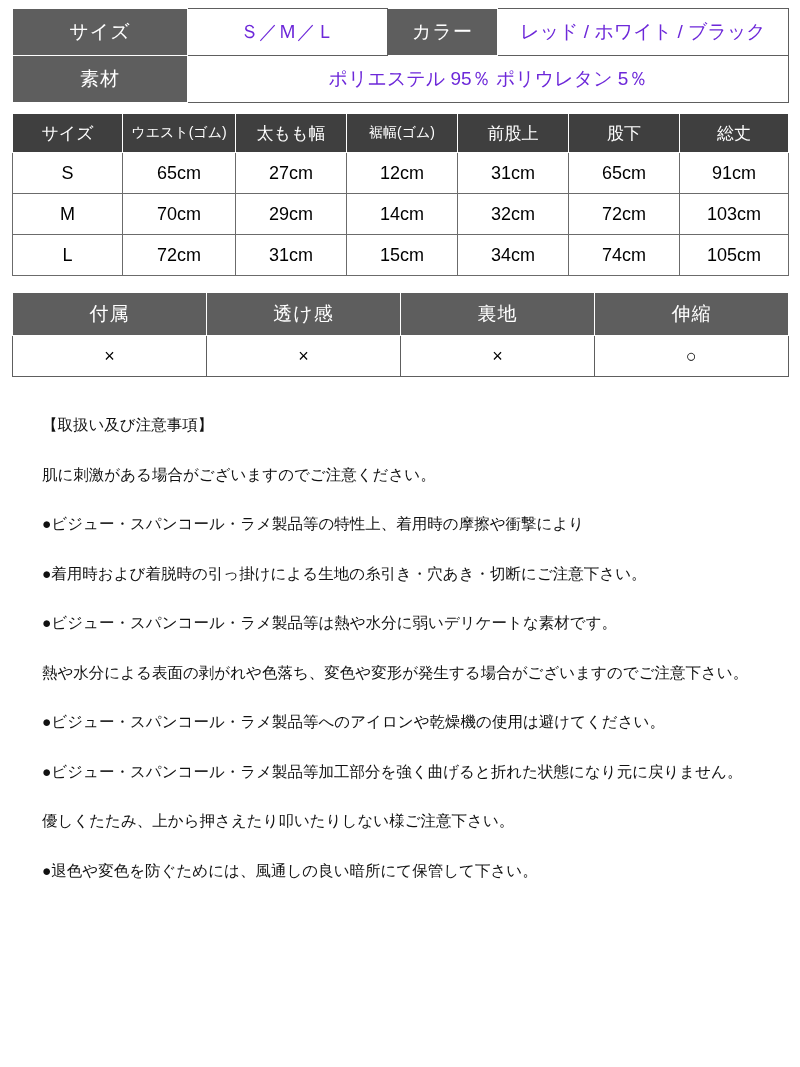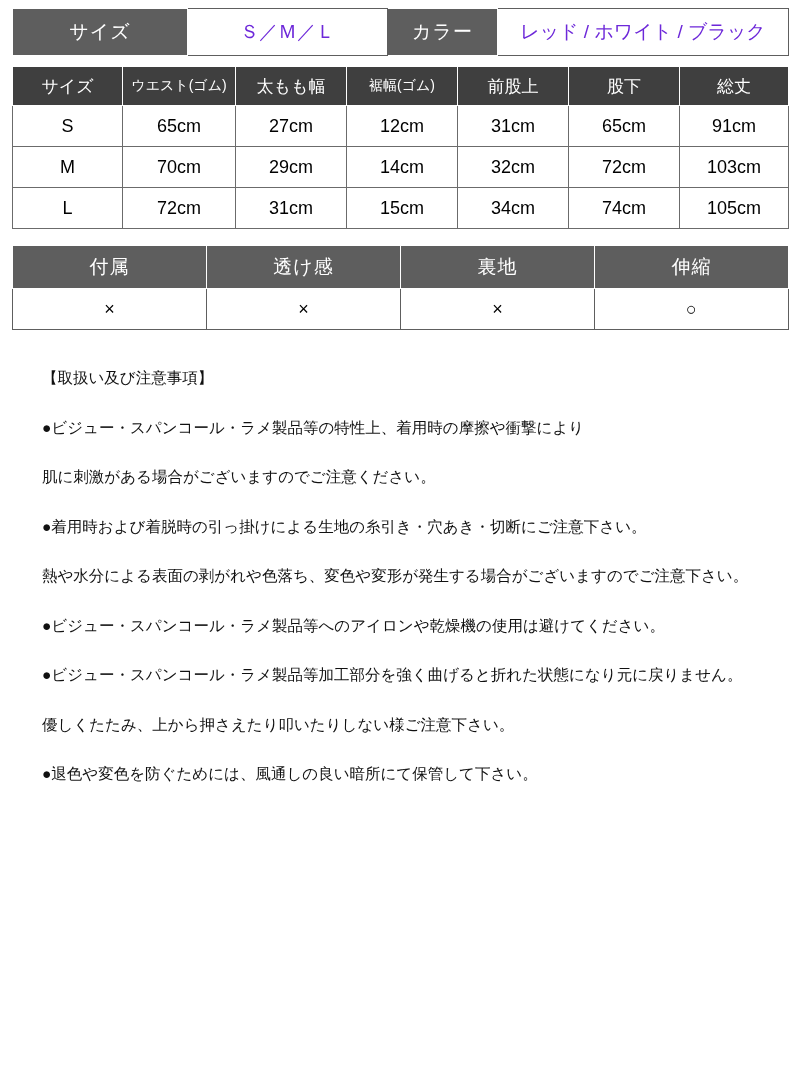--- a/index.html
+++ b/index.html
@@ -125,20 +125,24 @@
       <col style="width:110px">
       <col style="width:291px">
     </colgroup>
     <tbody>
       <tr>
         <td class="hd">サイズ</td>
         <td class="val">Ｓ／Ｍ／Ｌ</td>
         <td class="hd">カラー</td>
         <td class="val">レッド / ホワイト / ブラック</td>
       </tr>
+      <tr>
+        <td class="hd">素材</td>
+        <td class="val" colspan="3">ポリエステル 95％  ポリウレタン 5％</td>
+      </tr>
     </tbody>
   </table>
 
   <table class="size-table">
     <colgroup>
       <col style="width:110px">
       <col style="width:113px">
       <col style="width:111px">
       <col style="width:111px">
       <col style="width:111px">
@@ -207,23 +211,24 @@
         <td>×</td>
         <td>×</td>
         <td>×</td>
         <td>○</td>
       </tr>
     </tbody>
   </table>
 
   <div class="notes">
     <div class="line">【取扱い及び注意事項】</div>
+    <div class="line">肌に刺激がある場合がございますのでご注意ください。</div>
     <div class="line">●ビジュー・スパンコール・ラメ製品等の特性上、着用時の摩擦や衝撃により</div>
-    <div class="line">肌に刺激がある場合がございますのでご注意ください。</div>
     <div class="line">●着用時および着脱時の引っ掛けによる生地の糸引き・穴あき・切断にご注意下さい。</div>
+    <div class="line">●ビジュー・スパンコール・ラメ製品等は熱や水分に弱いデリケートな素材です。</div>
     <div class="line">熱や水分による表面の剥がれや色落ち、変色や変形が発生する場合がございますのでご注意下さい。</div>
     <div class="line">●ビジュー・スパンコール・ラメ製品等へのアイロンや乾燥機の使用は避けてください。</div>
     <div class="line">●ビジュー・スパンコール・ラメ製品等加工部分を強く曲げると折れた状態になり元に戻りません。</div>
     <div class="line">優しくたたみ、上から押さえたり叩いたりしない様ご注意下さい。</div>
     <div class="line">●退色や変色を防ぐためには、風通しの良い暗所にて保管して下さい。</div>
   </div>
 
 </div>
 
 </body></html>

